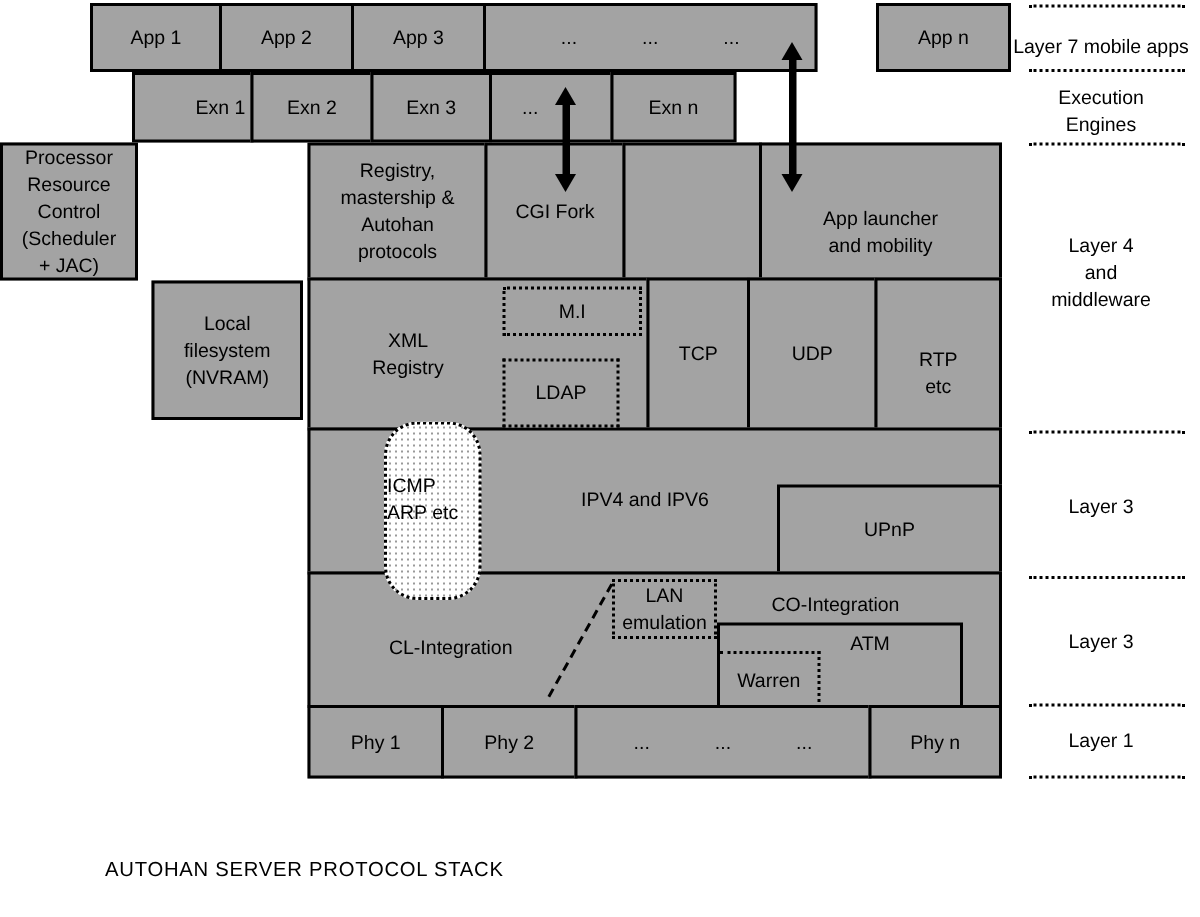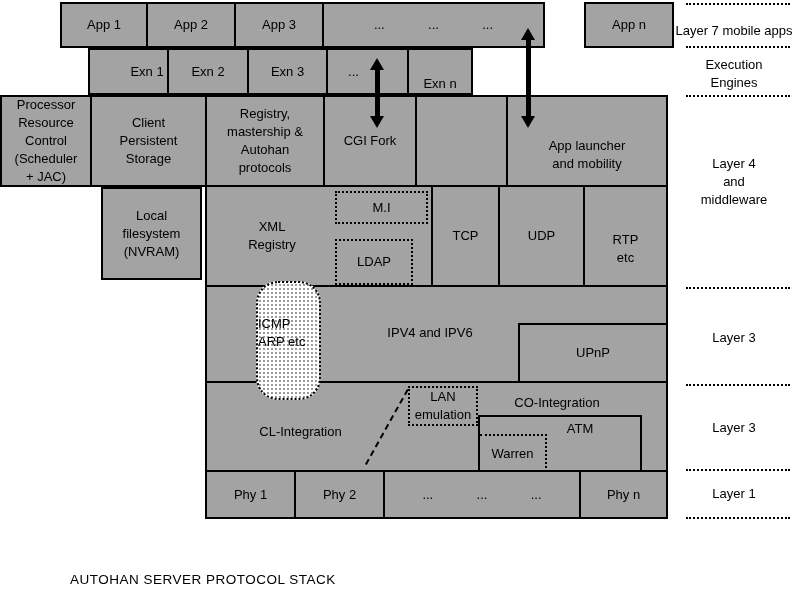--- a/index.html
+++ b/index.html
@@ -54,35 +54,30 @@
     </div>
   <div class="box" style="left:167px;top:48px;width:82px;height:47px;">
       <span class="lbl">Exn 2</span>
     </div>
   <div class="box" style="left:247px;top:48px;width:81px;height:47px;">
       <span class="lbl">Exn 3</span>
     </div>
   <div class="box" style="left:326px;top:48px;width:83px;height:47px;padding-right:28px;">
       <span class="lbl">...</span>
     </div>
-  <div class="box" style="left:407px;top:48px;width:66px;height:47px;align-items:flex-end;">
+  <div class="box" style="left:407px;top:48px;width:84px;height:47px;">
       <span class="lbl">Exn n</span>
     </div>
 
   <div class="box" style="left:0px;top:95px;width:92px;height:92px;">
       <span class="lbl">Processor
 Resource
 Control
 (Scheduler
 + JAC)</span>
-    </div>
-  <div class="box" style="left:90px;top:95px;width:117px;height:92px;">
-      <span class="lbl">Client
-Persistent
-Storage</span>
     </div>
   <div class="box" style="left:205px;top:95px;width:120px;height:92px;">
       <span class="lbl">Registry,
 mastership &amp;
 Autohan
 protocols</span>
     </div>
   <div class="box" style="left:323px;top:95px;width:94px;height:92px;">
       <span class="lbl">CGI Fork</span>
     </div>

